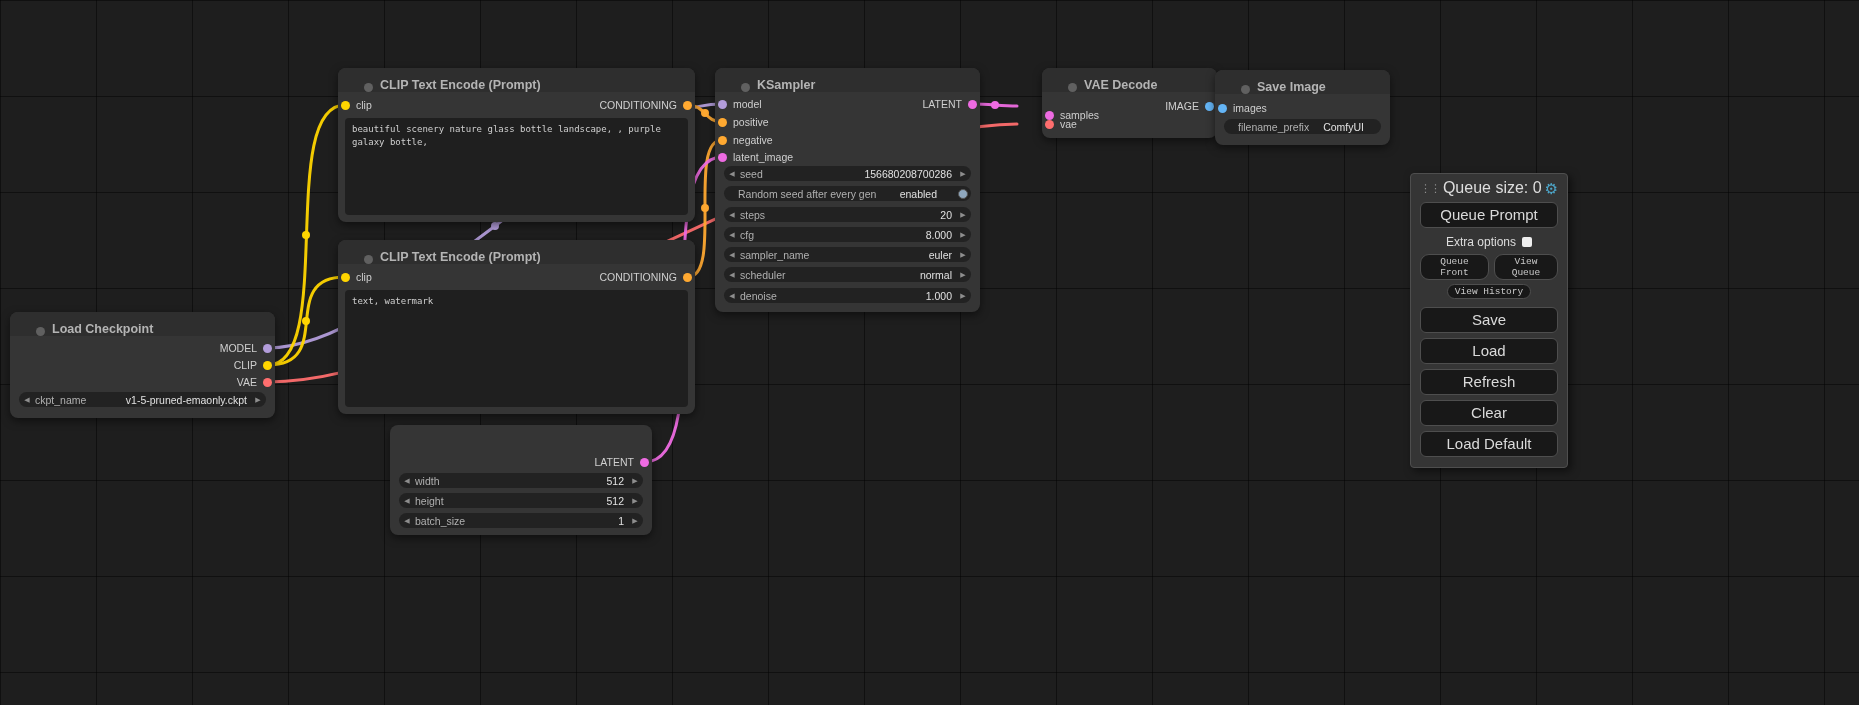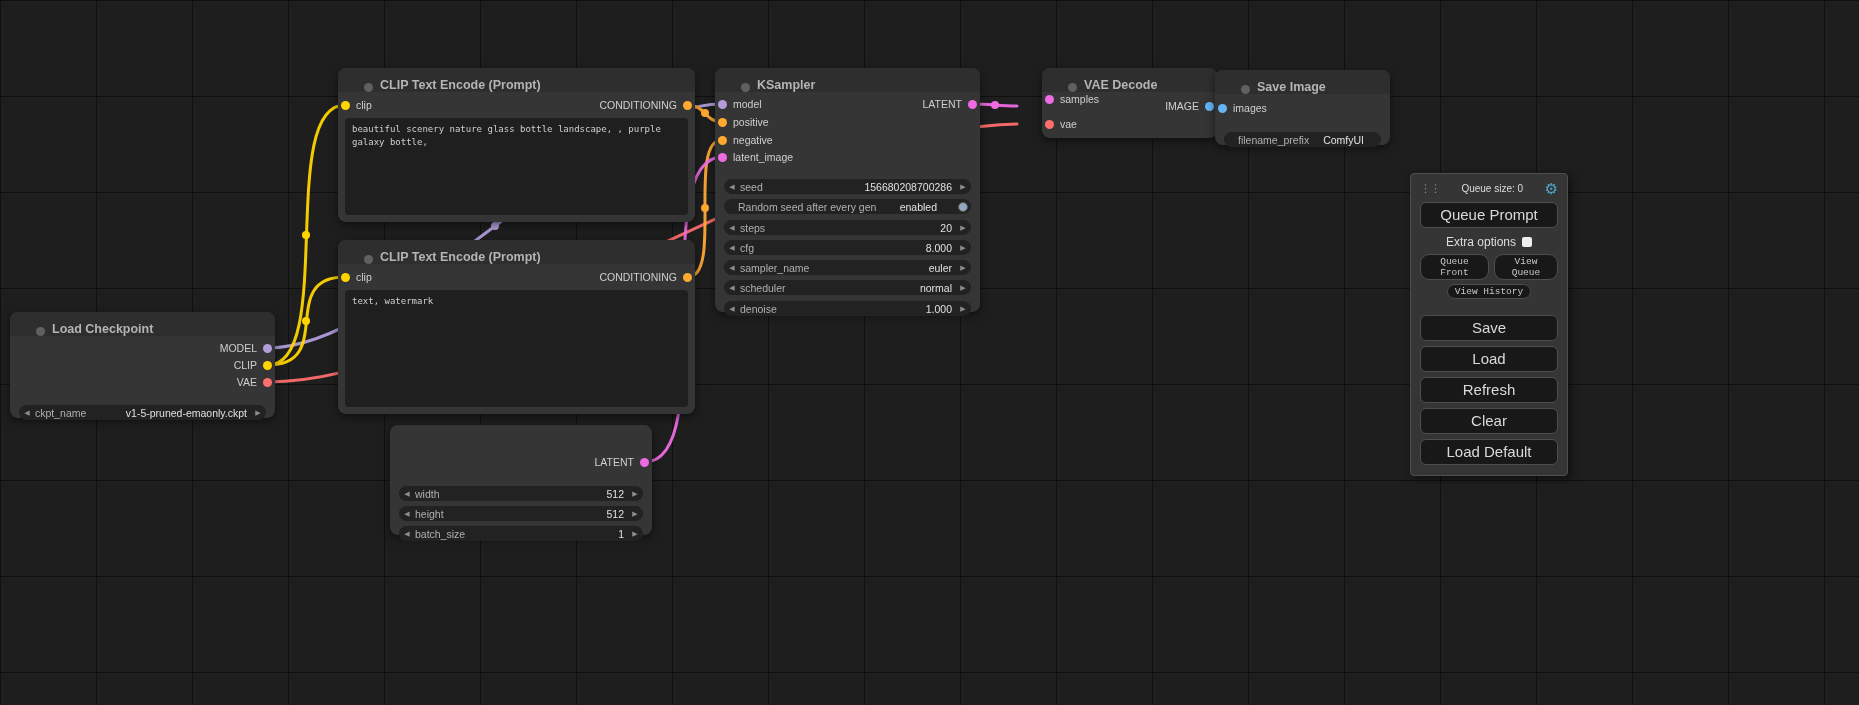--- a/index.html
+++ b/index.html
@@ -31,21 +31,21 @@
 
   .slot { position:absolute; display:flex; align-items:center; gap:6px; height:14px;
           font-size:10.5px; color:#cfcfcf; }
   .slot.in  { left:3px;  }
   .slot.out { right:3px; }
   .dot { width:9px; height:9px; border-radius:50%; flex:none; }
 
   .widget {
     position:absolute; left:9px; right:9px; height:15px;
     background:#222222; border-radius:8px;
-    display:flex; align-items:center; font-size:10.5px; cursor:pointer;margin-top:13px;
+    display:flex; align-items:center; font-size:10.5px; cursor:pointer;
   }
   .widget .arrow  { width:16px; text-align:center; color:#8e8e8e; font-size:7px; line-height:15px; flex:none; }
   .widget .wname  { flex:1; color:#b0b0b0; white-space:nowrap; overflow:hidden; }
   .widget .wvalue { color:#e0e0e0; white-space:nowrap; margin-right:3px; }
   .widget.noarrow .wname  { padding-left:14px; }
   .widget.noarrow .wvalue { padding-right:14px; }
   .knob { width:10px; height:10px; border-radius:50%; background:#8FA8BF; border:1px solid #555;
           margin:0 3px 0 4px; flex:none; }
 
   .textarea {
@@ -57,37 +57,37 @@
 
   
   .menu {
     position:absolute; left:1410px; top:173px; width:158px; z-index:3;
     background:#353535; border-radius:4px; border:1px solid #4e4e4e;
     box-shadow:3px 3px 9px rgba(0,0,0,.55);
     padding:5px 9px 10px;
   }
   .menu-header { display:flex; align-items:center; justify-content:space-between; height:18px; }
   .drag-handle { color:#8f8f8f; font-size:11px; letter-spacing:-1px; cursor:move; }
-  .queue-size  { font-size:10px; color:#dddddd; }
+  .queue-size  { font-size:16px; color:#dddddd; }
   .gear { color:#4DA6C9; font-size:15px; cursor:pointer; line-height:1; }
   .btn {
     display:block; width:100%; background:#181818; border:1px solid #4e4e4e;
     border-radius:6px; color:#dadada; font-size:15px; font-family:inherit;
     padding:3px 0 4px; cursor:pointer;
   }
   .btn-queue { margin:5px 0 6px; }
   .extra-row { display:flex; align-items:center; justify-content:center; gap:6px;
                font-size:12px; color:#dddddd; height:16px; }
   .checkbox { width:10px; height:10px; background:#eeeeee; border-radius:2px; cursor:pointer; }
   .small-row { display:flex; justify-content:center; gap:5px; margin-top:4px; }
   .btn-small {
     background:#181818; border:1px solid #4e4e4e; border-radius:9px;
     color:#c8c8c8; font-size:9.5px; font-family:Liberation Mono, monospace; padding:1px 7px; cursor:pointer;
   }
-  .menu-actions { margin-top:16px; display:flex; flex-direction:column; gap:5px; }
+  .menu-actions { margin-top:8px; display:flex; flex-direction:column; gap:5px; }
 </style>
 </head>
 <body>
 
 <svg class="wires" width="1859" height="705">
 
   <path d="M268 348 C398 348 592 104 722 104" style="stroke: rgb(179, 157, 219);"></path>
   <circle cx="495" cy="226" r="4" style="fill: rgb(179, 157, 219);"></circle>
 
   <path d="M268 365 C336 365 277 105 345 105" style="stroke: rgb(255, 213, 0);"></path>
@@ -263,21 +263,21 @@
     <span class="wvalue">1.000</span>
     <span class="arrow">▶</span>
   </div>
 </div>
 
 <div class="node" style="left:1010px; top:68px; width:175px; height:70px;margin-left:32px;">
   <div class="node-title">
     <span class="collapse-dot"></span>
     <span>VAE Decode</span>
   </div>
-  <div class="slot in" style="top:24px">
+  <div class="slot in" style="top:40px">
     <span class="dot" style="background: rgb(238, 107, 226);"></span>
     <span>samples</span>
   </div>
   <div class="slot in" style="top:49px">
     <span class="dot" style="background: rgb(255, 110, 110);"></span>
     <span>vae</span>
   </div>
   <div class="slot out" style="top:31px">
     <span>IMAGE</span>
     <span class="dot" style="background: rgb(100, 181, 246);"></span>

